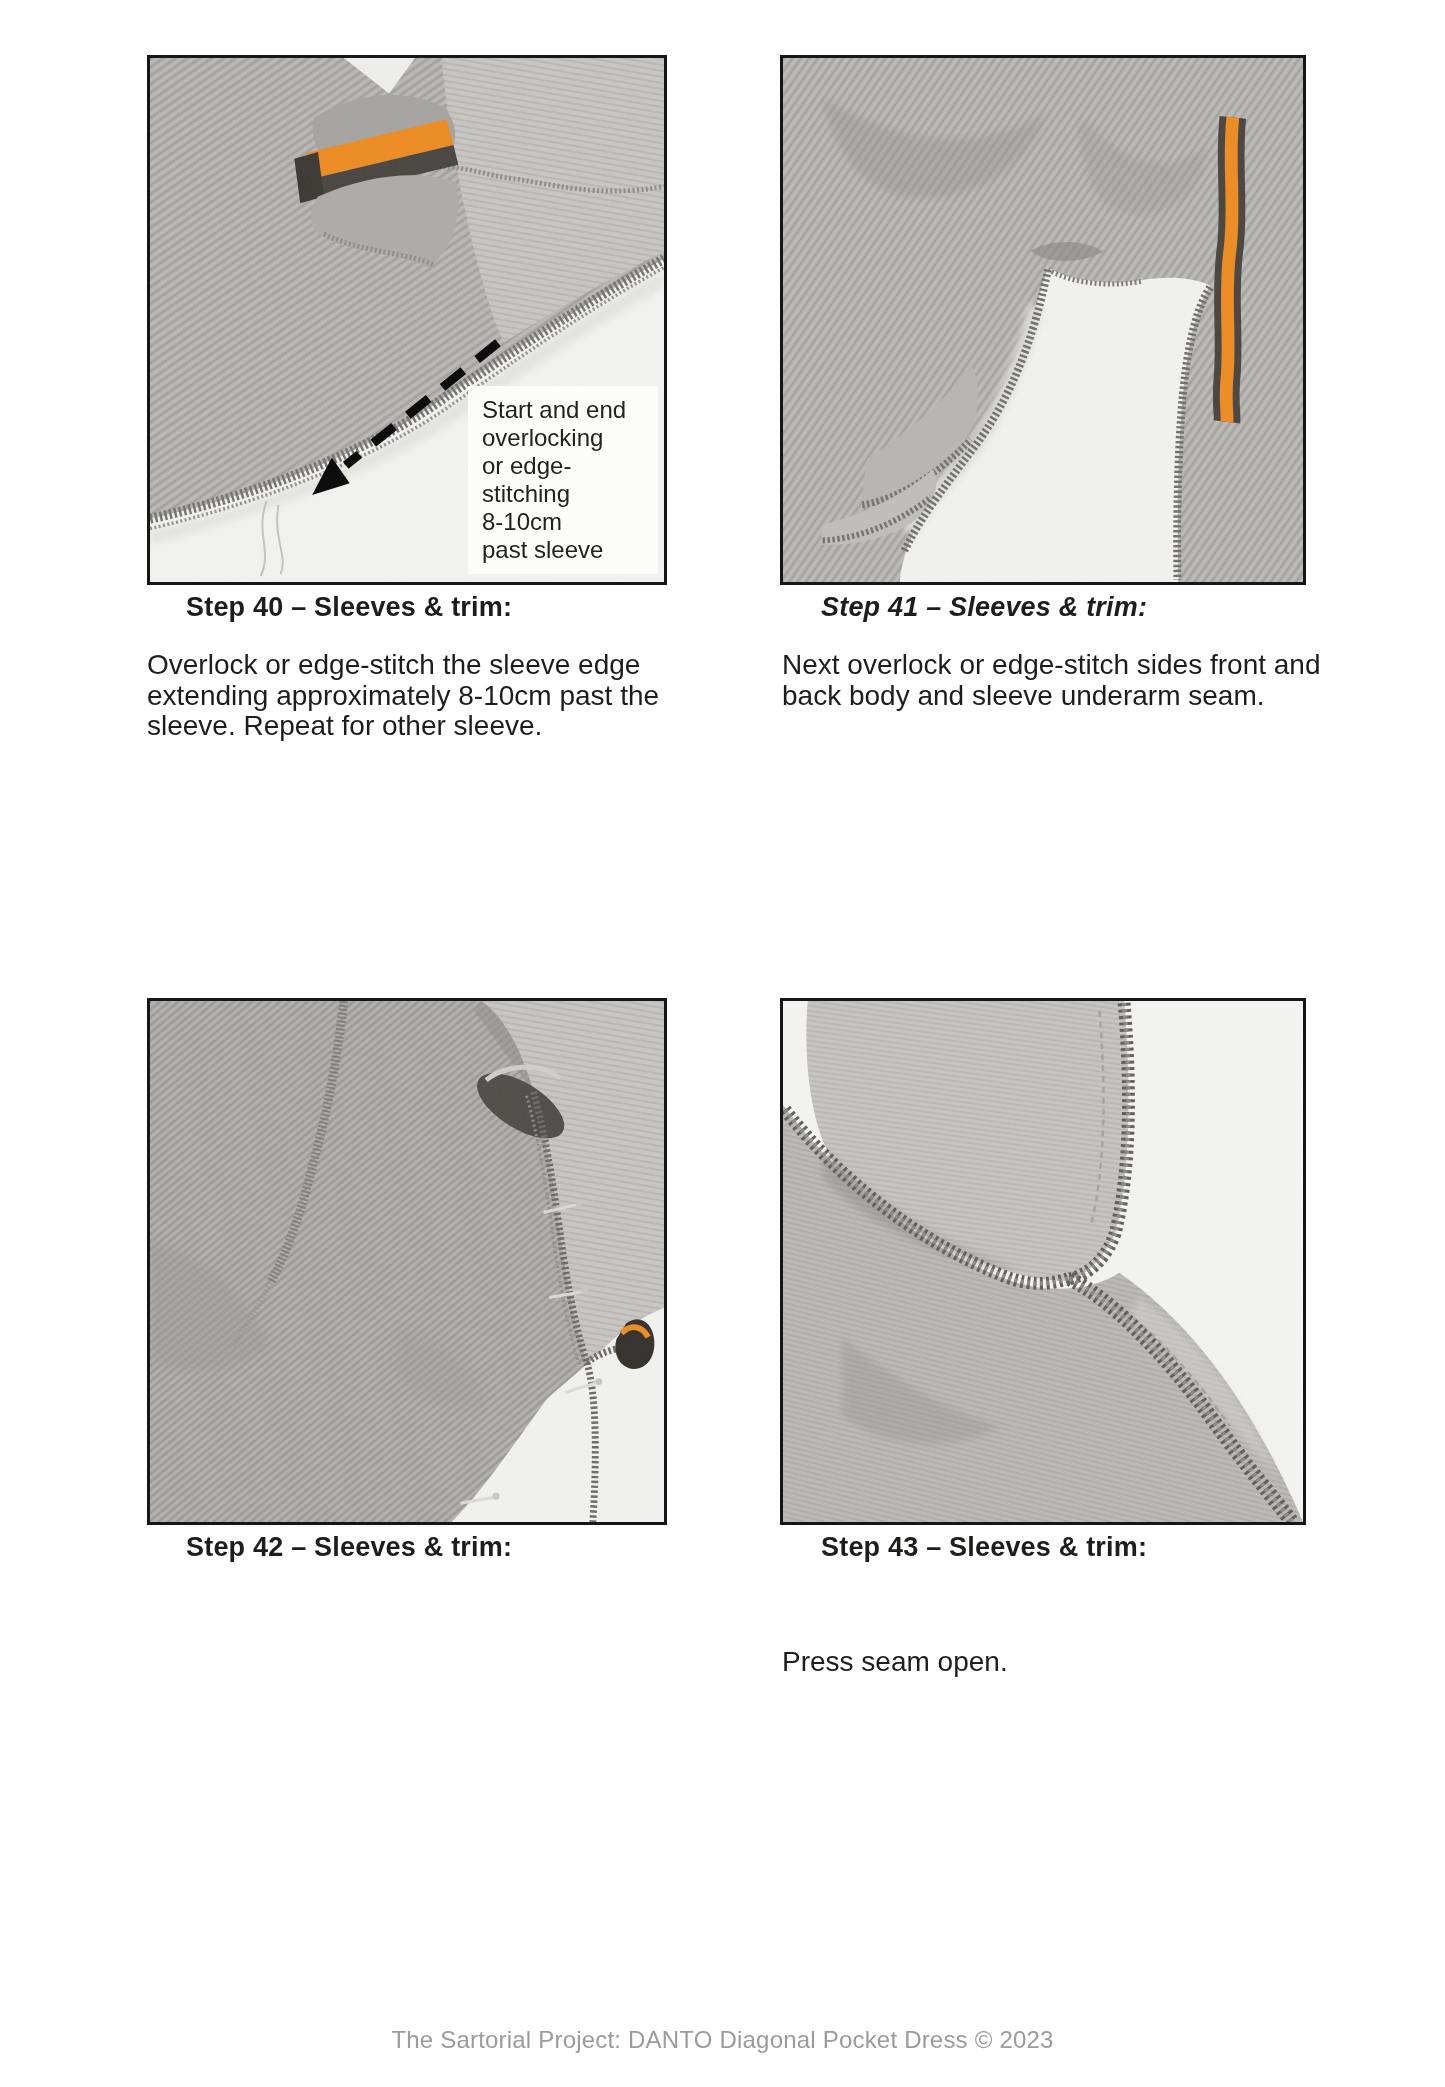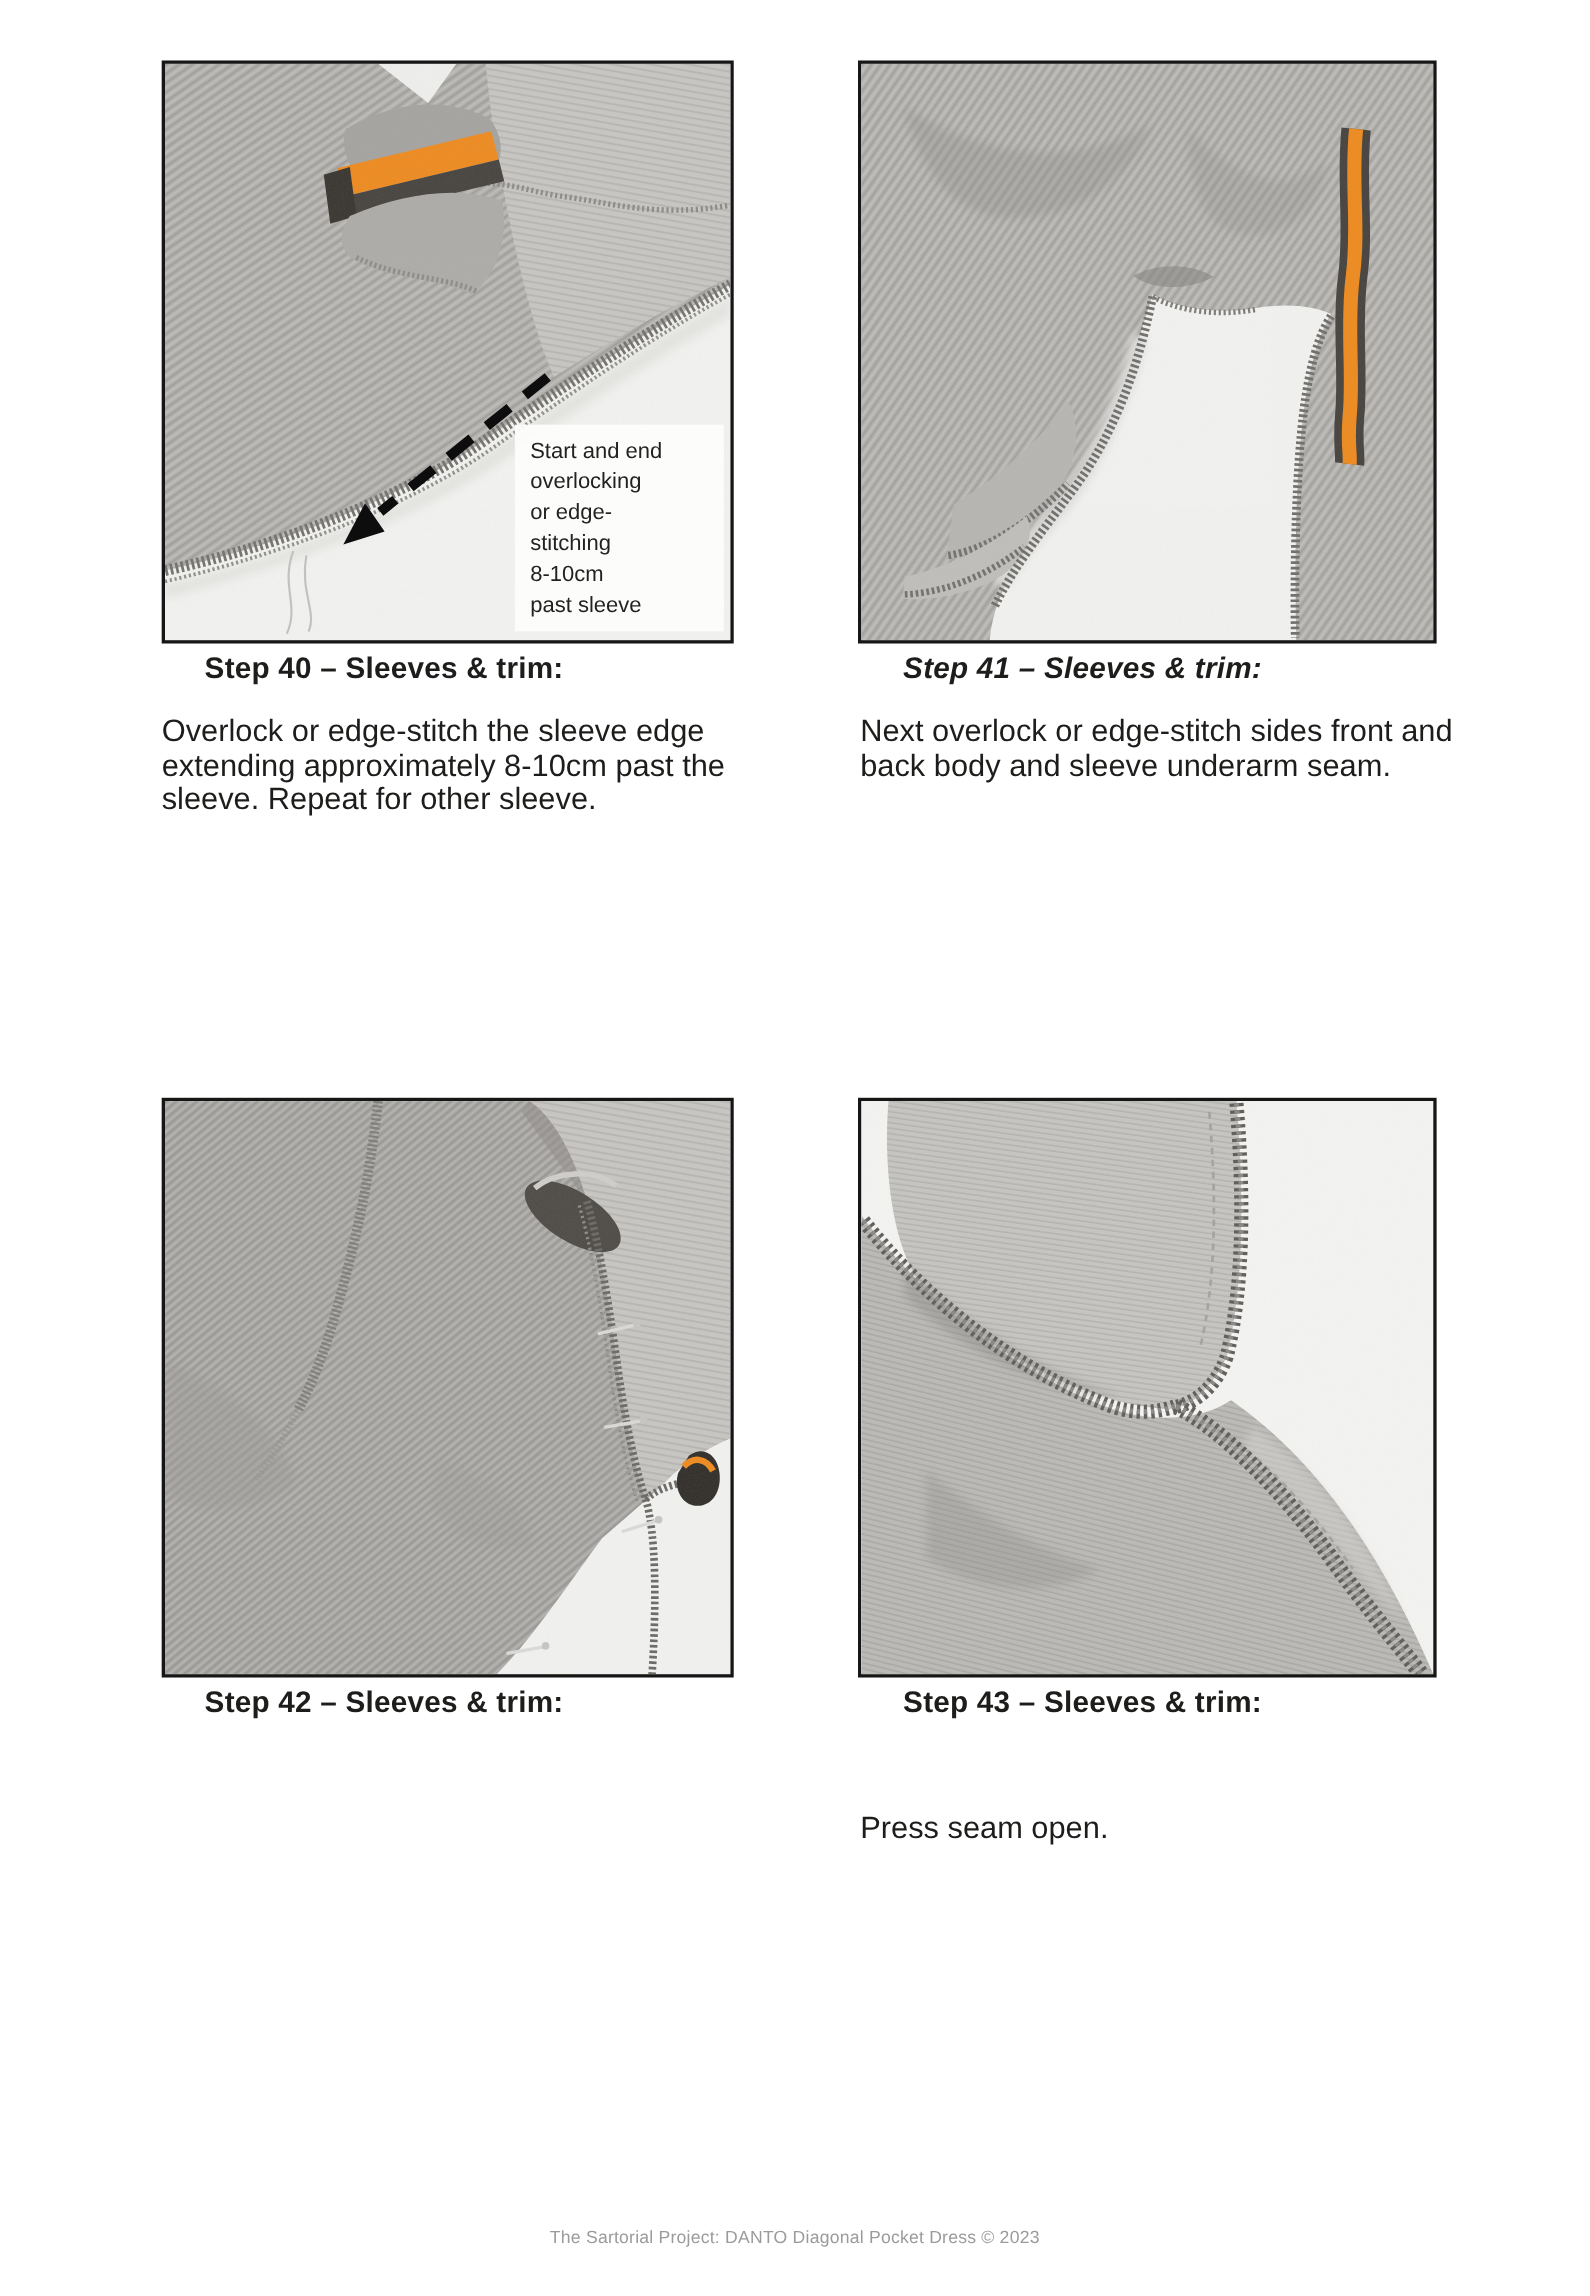--- a/index.html
+++ b/index.html
@@ -9,35 +9,35 @@
   }
   .photo-frame{
     position:absolute;border:3px solid var(--photo-border,#161616);
     box-sizing:border-box;background:#f2f2f0;overflow:hidden;
   }
   .photo-frame svg{position:absolute;left:0;top:0;width:100%;height:100%;display:block;}
   .photo-note{
     position:absolute;left:318px;top:328px;width:190px;
     background:rgba(253,253,252,.93);
     padding:10px 4px 10px 14px;box-sizing:border-box;
-    font-size:20px;line-height:28px;color:#222;
+    font-size:24px;line-height:28px;color:#222;
     white-space:pre-line;
   }
   .step-caption{
     position:absolute;font-size:27px;font-weight:700;color:var(--text-color,#1d1d1b);
     letter-spacing:.2px;
     margin-left:39px;
   }
   .step-body{
     position:absolute;font-size:28px;line-height:30.5px;color:var(--text-color,#1d1d1b);
     white-space:pre-line;width:580px;
   }
   .footer{
     position:absolute;left:0;top:2026px;width:1445px;text-align:center;
-    font-size:16px;color:var(--footer-gray,#9b9b9b);letter-spacing:.2px;
+    font-size:24px;color:var(--footer-gray,#9b9b9b);letter-spacing:.2px;
   }
   .defs-holder{position:absolute;width:0;height:0;overflow:hidden;}
 </style>
 </head>
 <body>
 
 <div class="page">
 
   <svg class="defs-holder" aria-hidden="true">
     <defs>

